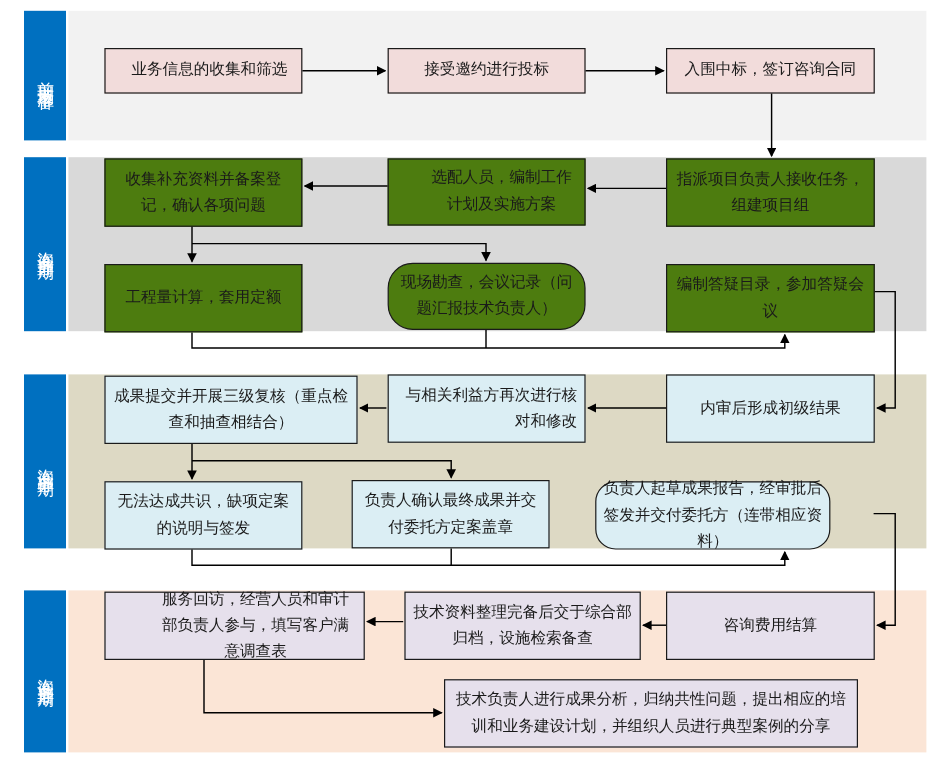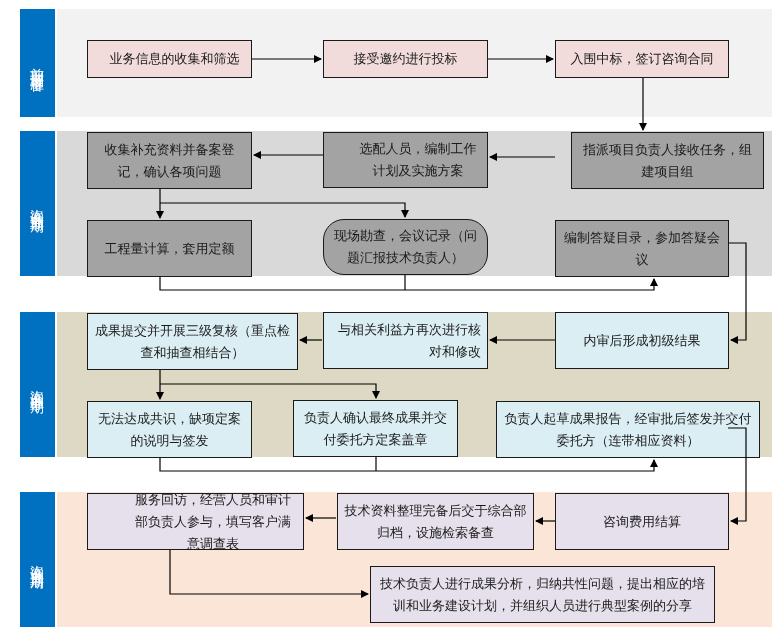--- a/index.html
+++ b/index.html
@@ -9,21 +9,21 @@
     .band-label { position: absolute; left: 0; top: 0; bottom: 0; width: 35px;
                   background: #0070c0; color: #ffffff; display: flex; align-items: center;
                   justify-content: center; }
     .band-label span { writing-mode: vertical-rl; text-orientation: upright; font-size: 14px;
                        letter-spacing: 2px; line-height: 1; }
     .band-body { position: absolute; left: 37px; right: 0; top: 0; bottom: 0; }
     .node { position: absolute; box-sizing: border-box; border: 1px solid #1a1a1a;
             display: flex; align-items: center; justify-content: center; text-align: center;
             font-size: 13px; line-height: 22px; color: #1a1a1a; padding: 0 6px; }
     .n1 { background: #f2dcdb; }
-    .n2 { background: #a3a3a3; }
+    .n2 { background: #4d7c0f; }
     .n3 { background: #dbeef4; }
     .n4 { background: #e6e0ec; }
     svg.connectors { position: absolute; left: 0; top: 0; width: 784px; height: 639px; pointer-events: none; }
   </style>
 </head>
 <body>
 
 <div class="band" style="top:9px;height:108px;">
   <div class="band-label">
       <span>前期市场准备</span>
@@ -49,33 +49,33 @@
   <div class="band-label">
       <span>咨询业务后期</span>
     </div>
   <div class="band-body" style="background:#fbe5d6;"></div>
 </div>
 
 <div class="node n1" style="left:87px;top:40px;width:165px;height:38px;padding-left:16px;">业务信息的收集和筛选</div>
 <div class="node n1" style="left:323px;top:40px;width:165px;height:38px;">接受邀约进行投标</div>
 <div class="node n1" style="left:555px;top:40px;width:174px;height:38px;">入围中标，签订咨询合同</div>
 
-<div class="node n2" style="left:555px;top:132px;width:193px;height:57px;margin-left:16px;">指派项目负责人接收任务，组建项目组</div>
+<div class="node n2" style="left:555px;top:132px;width:174px;height:57px;">指派项目负责人接收任务，组建项目组</div>
 <div class="node n2" style="left:323px;top:132px;width:165px;height:56px;padding-left:31px;">选配人员，编制工作计划及实施方案</div>
 <div class="node n2" style="left:87px;top:132px;width:165px;height:57px;">收集补充资料并备案登记，确认各项问题</div>
 <div class="node n2" style="left:87px;top:220px;width:165px;height:57px;">工程量计算，套用定额</div>
 <div class="node n2" style="left:323px;top:219px;width:165px;height:56px;border-radius:21px;">现场勘查，会议记录（问题汇报技术负责人）</div>
 <div class="node n2" style="left:555px;top:220px;width:174px;height:57px;">编制答疑目录，参加答疑会议</div>
 
 <div class="node n3" style="left:555px;top:312px;width:174px;height:57px;">内审后形成初级结果</div>
 <div class="node n3" style="left:323px;top:312px;width:165px;height:57px;text-align:right;">与相关利益方再次进行核对和修改</div>
 <div class="node n3" style="left:87px;top:313px;width:211px;height:57px;">成果提交并开展三级复核（重点检查和抽查相结合）</div>
 <div class="node n3" style="left:87px;top:401px;width:165px;height:57px;">无法达成共识，缺项定案的说明与签发</div>
 <div class="node n3" style="left:293px;top:400px;width:165px;height:57px;">负责人确认最终成果并交付委托方定案盖章</div>
-<div class="node n3" style="left:496px;top:401px;width:264px;height:57px;">负责人起草成果报告，经审批后签发并交付委托方（连带相应资料）</div>
+<div class="node n3" style="left:496px;top:401px;width:196px;height:57px;border-radius:17px;">负责人起草成果报告，经审批后签发并交付委托方（连带相应资料）</div>
 
 <div class="node n4" style="left:555px;top:493px;width:174px;height:57px;">咨询费用结算</div>
 <div class="node n4" style="left:337px;top:493px;width:197px;height:57px;">技术资料整理完备后交于综合部归档，设施检索备查</div>
 <div class="node n4" style="left:87px;top:493px;width:217px;height:57px;padding-left:41px;">服务回访，经营人员和审计部负责人参与，填写客户满意调查表</div>
 <div class="node n4" style="left:370px;top:566px;width:345px;height:57px;">技术负责人进行成果分析，归纳共性问题，提出相应的培训和业务建设计划，并组织人员进行典型案例的分享</div>
 
 <svg class="connectors" viewBox="0 0 784 639">
   <defs>
     <marker id="ah" markerWidth="8" markerHeight="8" refX="7" refY="4" orient="auto" markerUnits="userSpaceOnUse">
       <path d="M0,0 L8,4 L0,8 z" fill="#000"></path>

